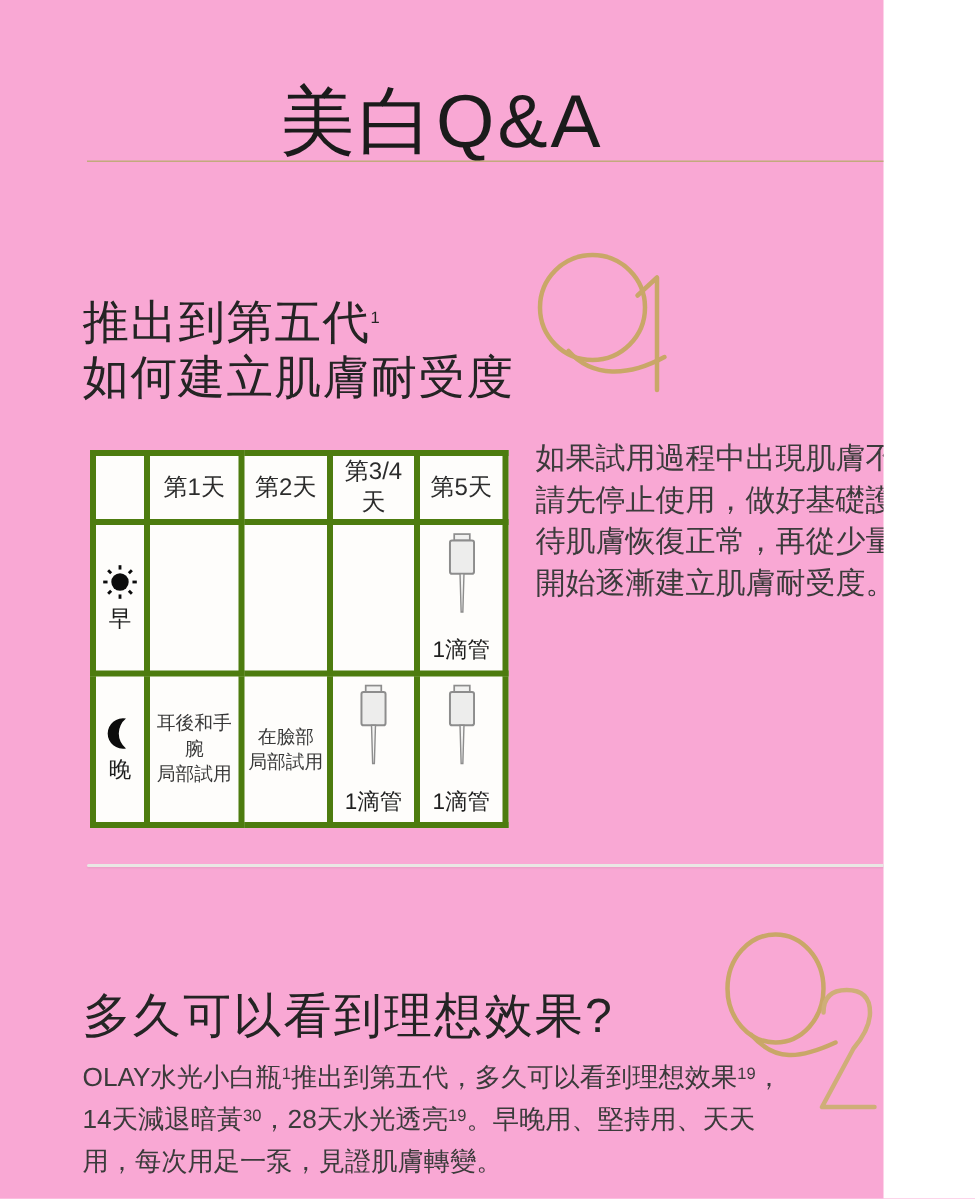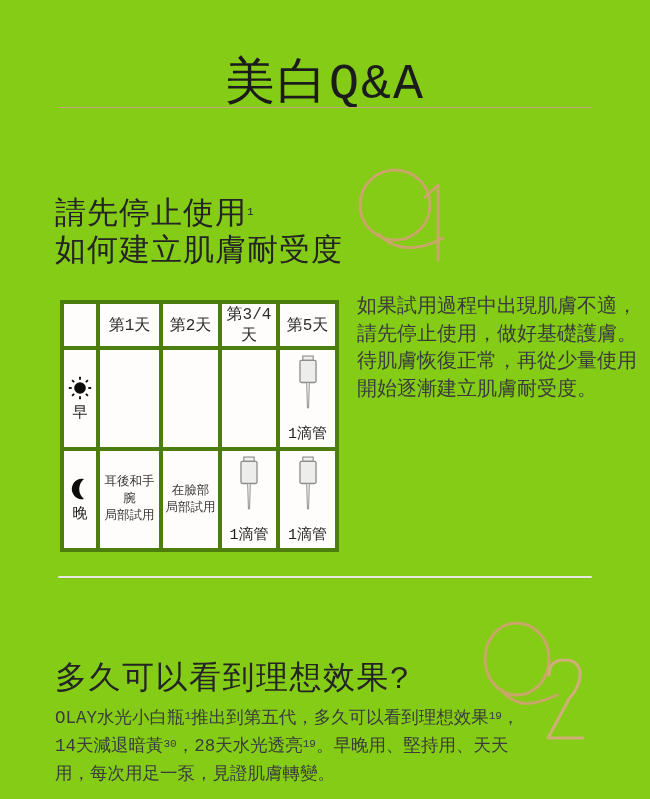--- a/index.html
+++ b/index.html
@@ -1,20 +1,20 @@
 <!DOCTYPE html>
 <html><head>
 <meta charset="utf-8">
 <style>
   html,body{margin:0;padding:0;}
   .page{
     position:relative;
-    width:650px;height:799px;
-    background:#84cc16;
-    font-family:Liberation Mono, monospace;
+    width:589px;height:799px;
+    background:#f9a8d4;
+    font-family:Liberation Sans, sans-serif;
     color:#222;
     overflow:hidden;
   }
   .sr-only{position:absolute;width:1px;height:1px;overflow:hidden;clip:rect(0 0 0 0);white-space:nowrap;}
 
   
   .page-title{
     position:absolute;top:14px;left:0;right:0;
     text-align:center;
     font-size:50px;font-weight:500;letter-spacing:2px;color:#1b1b1b;
@@ -79,21 +79,21 @@
   }
 </style>
 </head>
 <body>
 
 <div class="page">
 
   <h1 class="page-title">美白Q&amp;A</h1>
   <div class="gold-rule"></div>
 
-  <h2 class="q1-heading"><span>請先停止使用</span><sup>1</sup><br><span>如何建立肌膚耐受度</span></h2>
+  <h2 class="q1-heading"><span>推出到第五代</span><sup>1</sup><br><span>如何建立肌膚耐受度</span></h2>
 
   <div class="q-badge q1-badge">
     <span class="sr-only">Q1</span>
     <svg width="115" height="102" viewBox="0 0 115 102">
       <ellipse cx="42" cy="41" rx="35" ry="35" fill="none" stroke="#c9a768" stroke-width="3"></ellipse>
       <path d="M 26,70 C 42,88 66,87 90,74" fill="none" stroke="#c9a768" stroke-width="3" stroke-linecap="round"></path>
       <path d="M 72,33 L 85,21 L 85,96" fill="none" stroke="#c9a768" stroke-width="3" stroke-linecap="round" stroke-linejoin="round"></path>
     </svg>
   </div>
 

